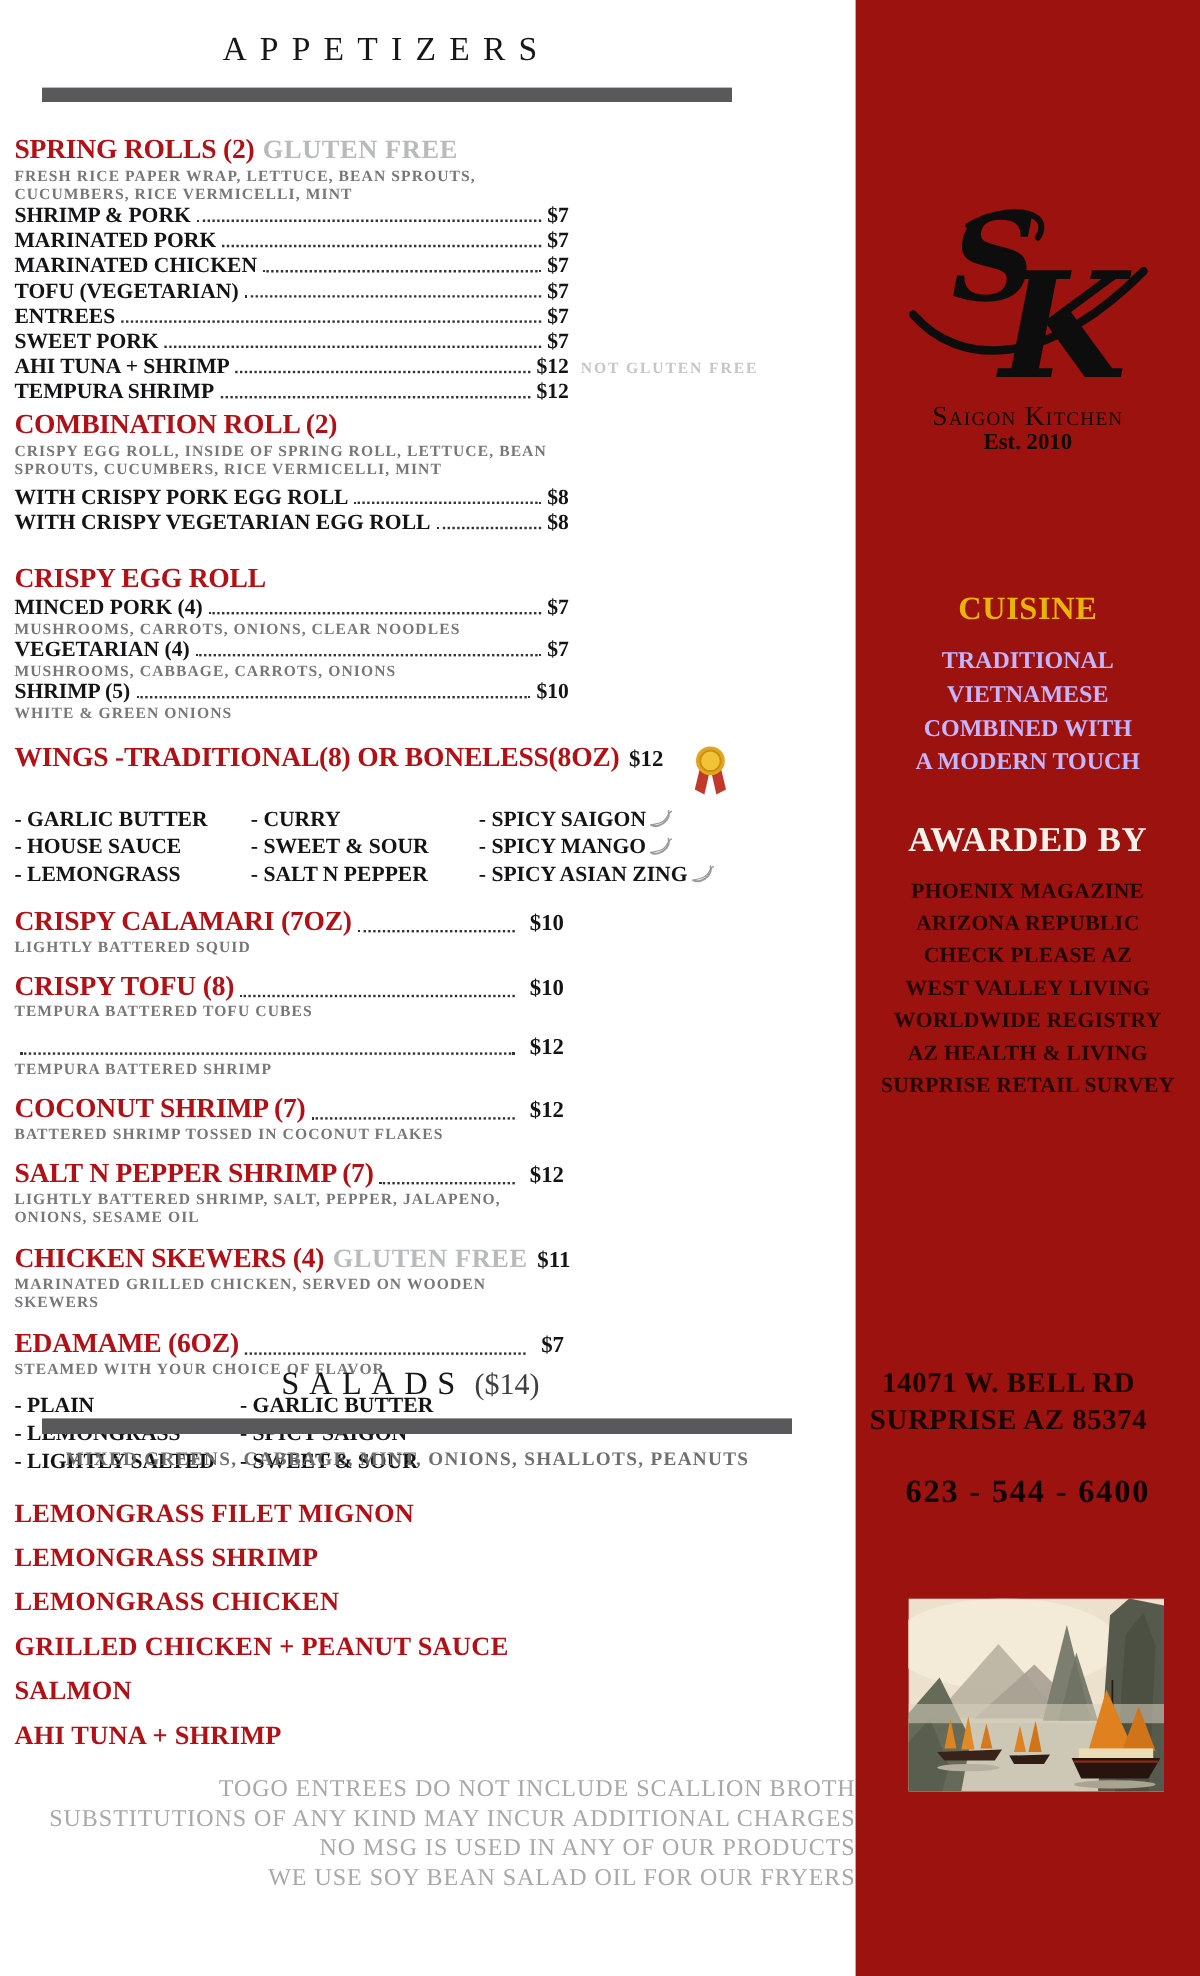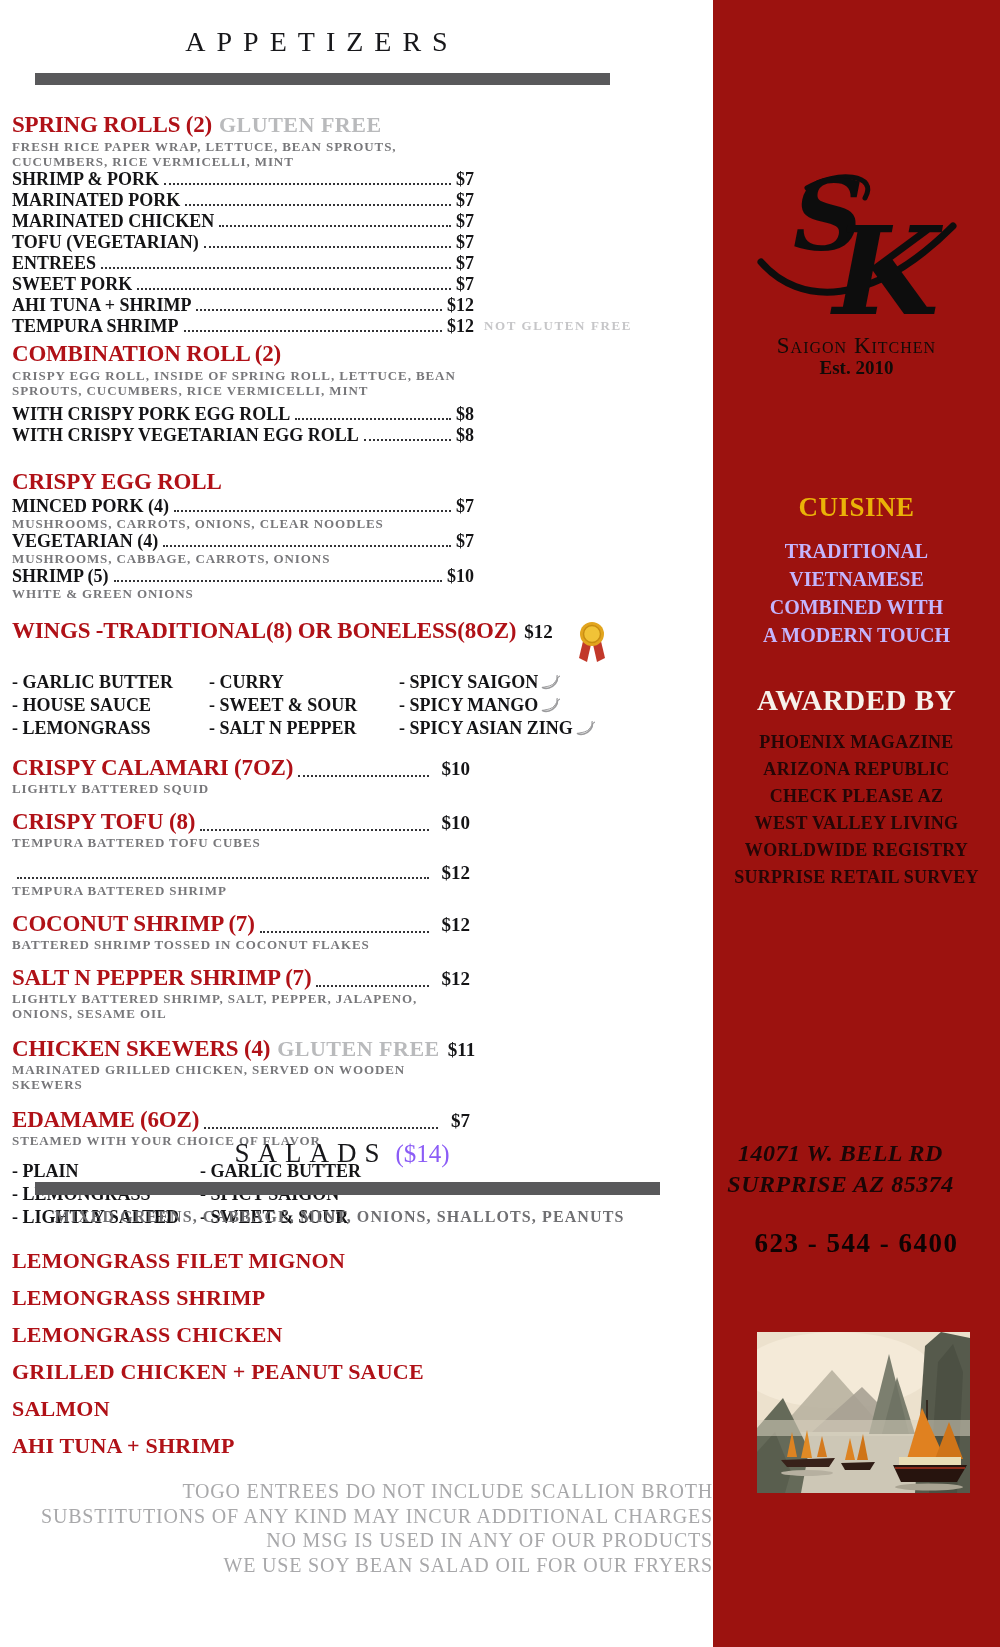--- a/index.html
+++ b/index.html
@@ -16,31 +16,31 @@
   .sec-head{font-size:23px;font-weight:bold;color:#b01117;letter-spacing:-0.2px;line-height:28px;white-space:nowrap;}
   .badge{font-size:22px;font-weight:bold;color:#b9babc;margin-left:7px;letter-spacing:0.5px;white-space:nowrap;}
   .hprice{font-size:19px;font-weight:bold;color:#141416;margin-left:8px;white-space:nowrap;}
   .desc{font-size:13px;color:#77777a;letter-spacing:0.9px;line-height:15px;max-width:470px;font-weight:bold;}
   .sub{font-size:13px;color:#77777a;letter-spacing:0.9px;line-height:15px;margin-top:-1px;max-width:470px;font-weight:bold;}
   .items{width:462px;}
   .irow{display:flex;align-items:baseline;position:relative;line-height:21px;}
   .iname,.iprice{font-size:18px;font-weight:bold;color:#141416;white-space:nowrap;}
   .leader{flex:1;border-bottom:2.4px dotted #333336;margin:0 5px;align-self:flex-end;margin-bottom:5px;min-width:18px;}
   .w458{width:458px;}
-  .inote{position:absolute;left:472px;bottom:1px;font-size:13px;font-weight:bold;color:#c6c6c8;letter-spacing:1.6px;white-space:nowrap;}
+  .inote{position:absolute;left:472px;bottom:20px;font-size:13px;font-weight:bold;color:#c6c6c8;letter-spacing:1.6px;white-space:nowrap;}
   .flavors{display:flex;margin-top:12px;}
   .fcol{display:flex;flex-direction:column;}
   .fcol>div{font-size:18px;font-weight:bold;color:#141416;line-height:23px;white-space:nowrap;}
   .medal{margin-left:24px;align-self:center;transform:translateY(4px);}
   .chili{margin-left:3px;vertical-align:-2px;}
   
   .salads{position:absolute;left:12px;top:1138px;width:678px;}
   .salads-title{text-align:center;width:660px;}
   .salads-name{font-size:27px;letter-spacing:8px;color:#17171a;}
-  .salads-price{font-size:25px;color:#8b5cf6;margin-left:4px;letter-spacing:0;}
+  .salads-price{font-size:25px;color:#404040;margin-left:4px;letter-spacing:0;}
   .rule2{height:13px;background:#59595b;width:625px;margin:13px 0 13px 23px;}
   .salads-desc{font-size:16px;color:#6f6f72;letter-spacing:1.1px;width:655px;text-align:center;font-weight:bold;}
   .salad-items{margin-top:16px;}
   .salad-item{font-size:22px;font-weight:bold;color:#b01117;line-height:37px;letter-spacing:0.2px;}
   
   .footer{position:absolute;top:1479px;right:287px;width:720px;text-align:right;
     font-size:20px;color:#a8a8aa;line-height:24.5px;letter-spacing:0.8px;}
   
   .sidebar{position:absolute;left:713px;top:0;width:287px;height:1647px;background:#9c120f;}
   .logo-wrap{position:absolute;top:158px;left:0;width:287px;text-align:center;}
@@ -48,21 +48,21 @@
   .est{font-size:19px;font-weight:bold;color:#110b08;line-height:20px;}
   .side-cuisine{position:absolute;top:492px;left:0;width:287px;text-align:center;}
   .side-title{font-size:27px;font-weight:bold;color:#eab308;letter-spacing:0.5px;}
   .cuisine-lines{margin-top:14px;}
   .cuisine-line{font-size:20px;font-weight:bold;color:#c4b5fd;line-height:28px;}
   .side-awarded{position:absolute;top:684px;left:0;width:287px;text-align:center;}
   .award-title{font-size:29px;font-weight:bold;color:#f6f1ea;letter-spacing:0.5px;}
   .award-lines{margin-top:12px;}
   .award-line{font-size:18px;font-weight:bold;color:#250606;line-height:27px;letter-spacing:0.3px;}
   .side-address{position:absolute;top:1138px;left:0;width:255px;text-align:center;
-    font-size:24px;font-weight:bold;color:#1b0606;line-height:31px;letter-spacing:0.5px;font-style:italic;}
+    font-size:24px;font-weight:bold;color:#1b0606;line-height:31px;letter-spacing:0.5px;}
   .side-phone{position:absolute;top:1228px;left:0;width:287px;text-align:center;
     font-size:27px;font-weight:bold;color:#0e0303;letter-spacing:1.5px;}
   .painting{position:absolute;top:1332px;left:44px;display:block;}
   svg text{font-family:"DejaVu Serif","Liberation Serif",serif;}
 </style>
 </head>
 <body>
 
 <div class="main">
 
@@ -330,20 +330,21 @@
   </div>
 
   <div class="side-awarded">
     <div class="award-title">AWARDED BY</div>
     <div class="award-lines">
       <div class="award-line">PHOENIX MAGAZINE</div>
       <div class="award-line">ARIZONA REPUBLIC</div>
       <div class="award-line">CHECK PLEASE AZ</div>
       <div class="award-line">WEST VALLEY LIVING</div>
       <div class="award-line">WORLDWIDE REGISTRY</div>
+      <div class="award-line">AZ HEALTH &amp; LIVING</div>
       <div class="award-line">SURPRISE RETAIL SURVEY</div>
     </div>
   </div>
 
   <div class="side-address">
     <div>14071 W. BELL RD</div>
     <div>SURPRISE AZ 85374</div>
   </div>
 
   <div class="side-phone">623 - 544 - 6400</div>

